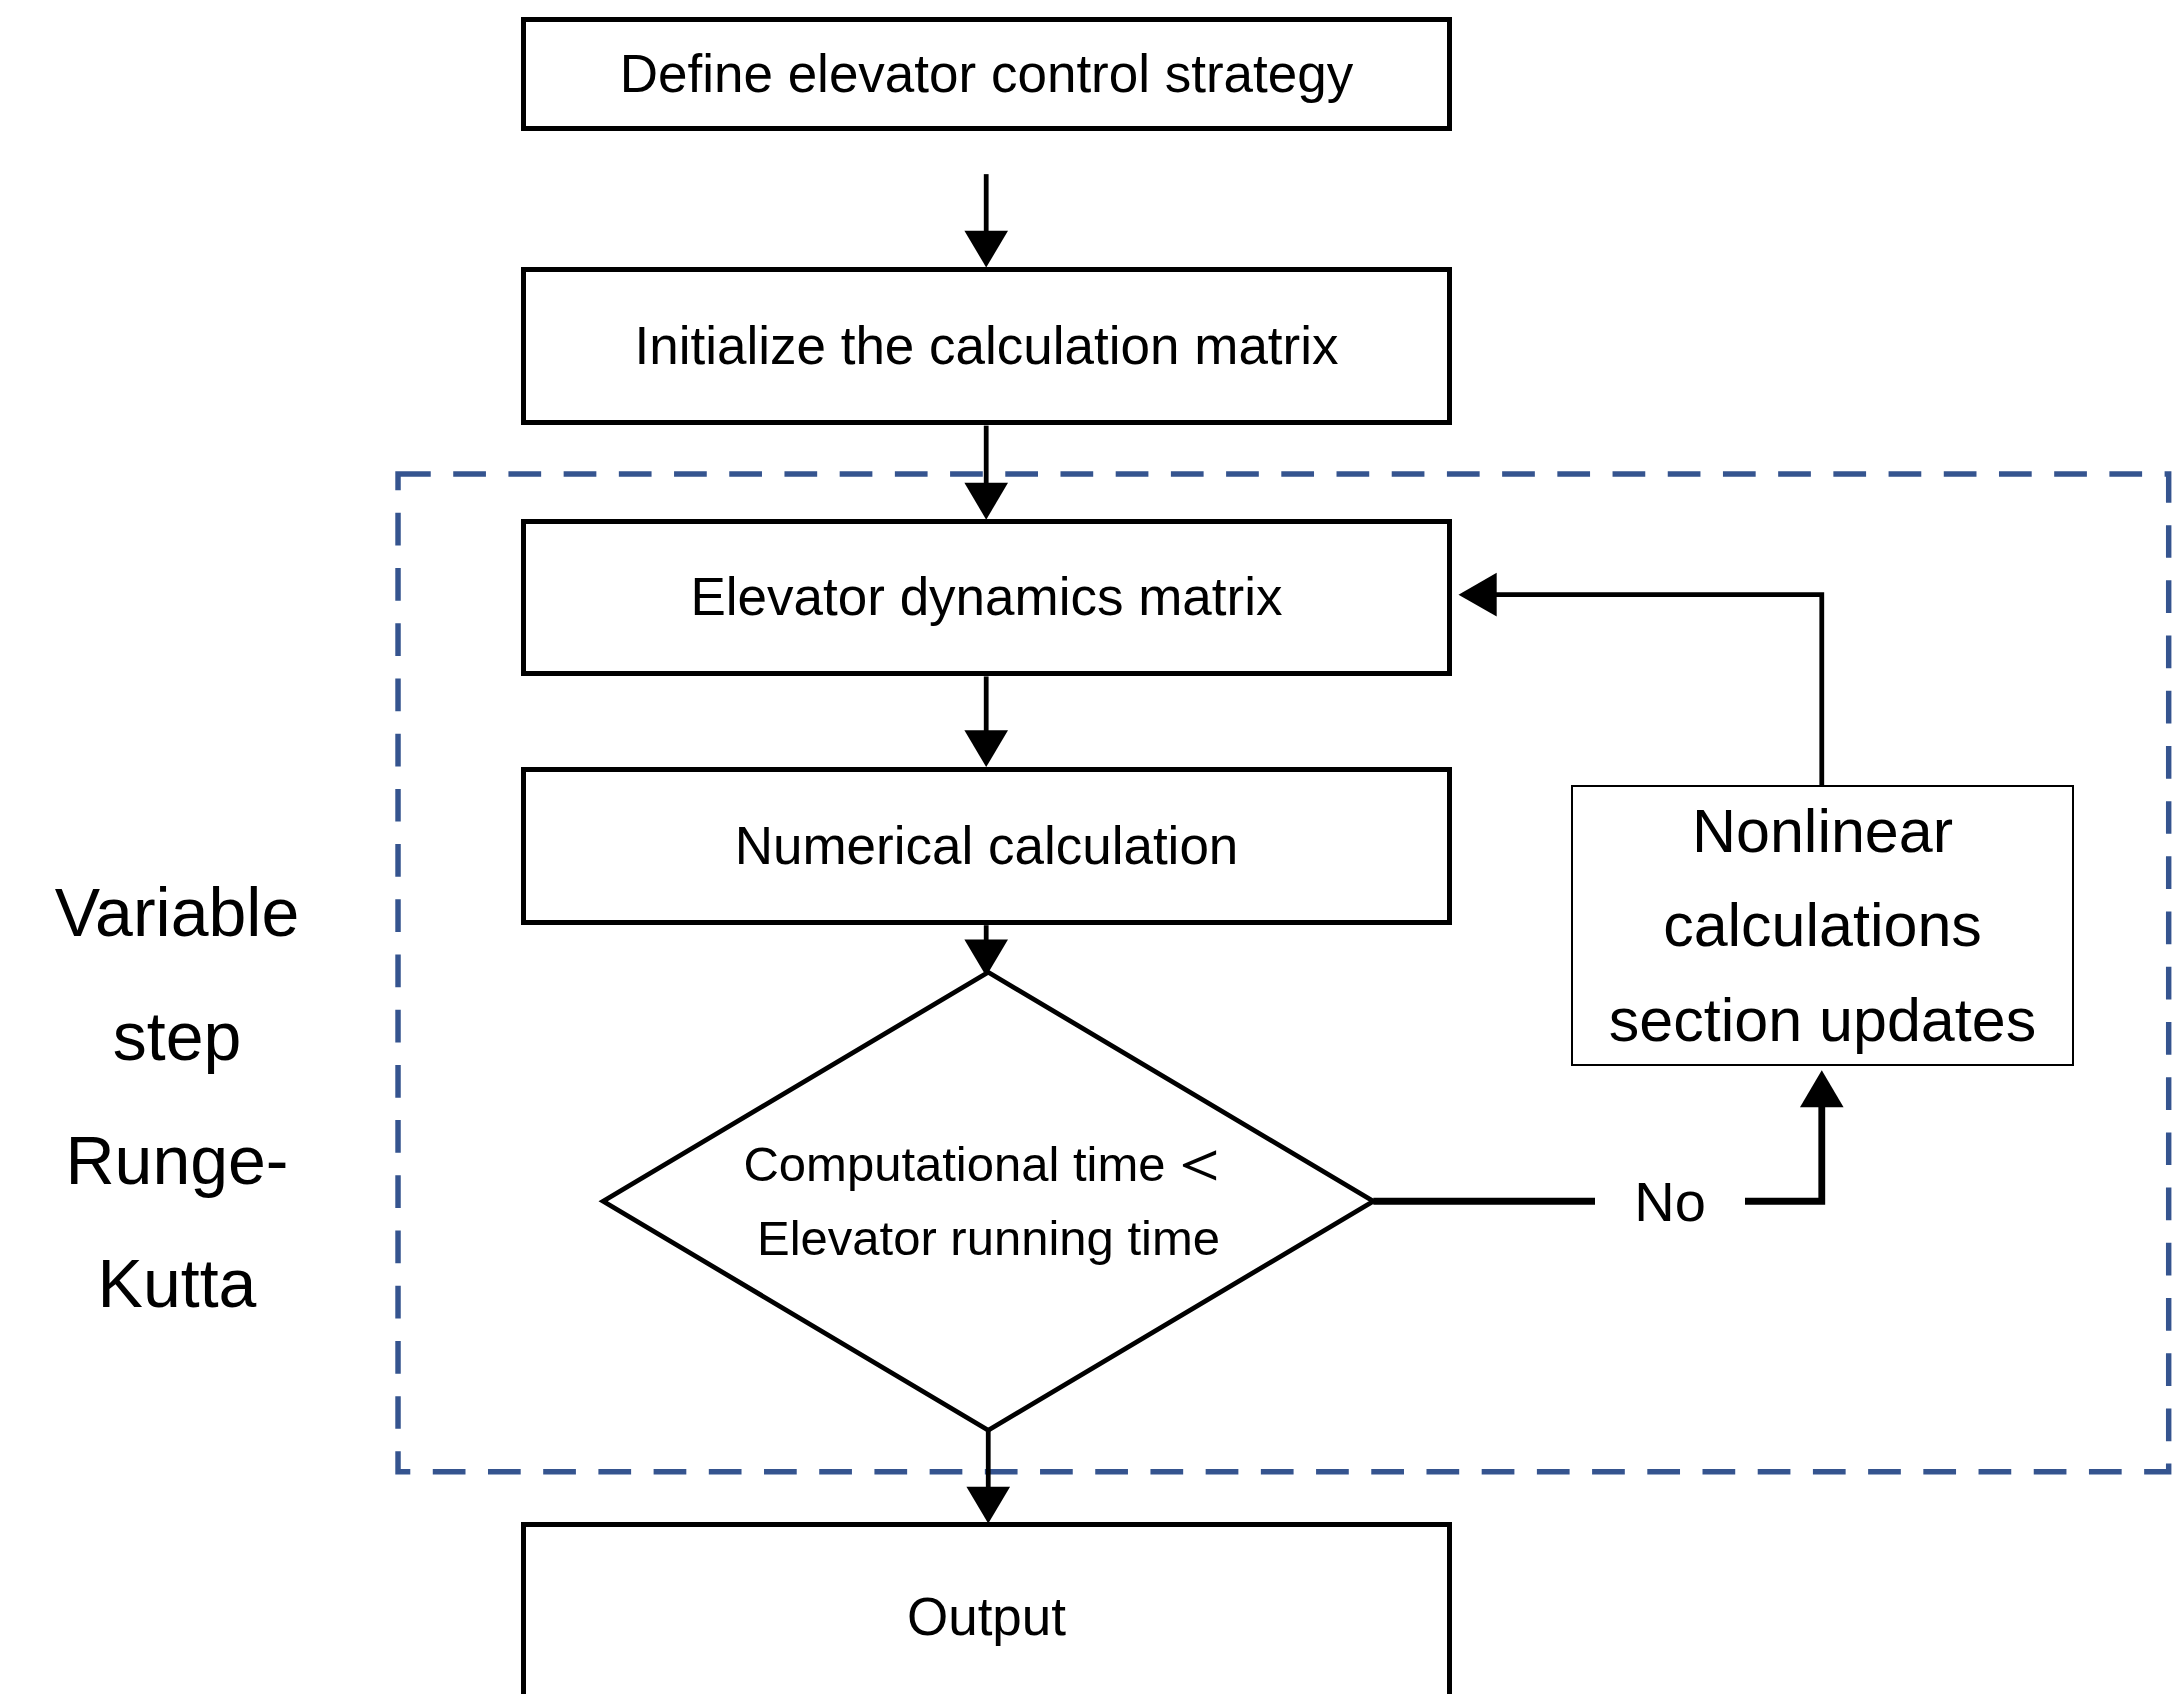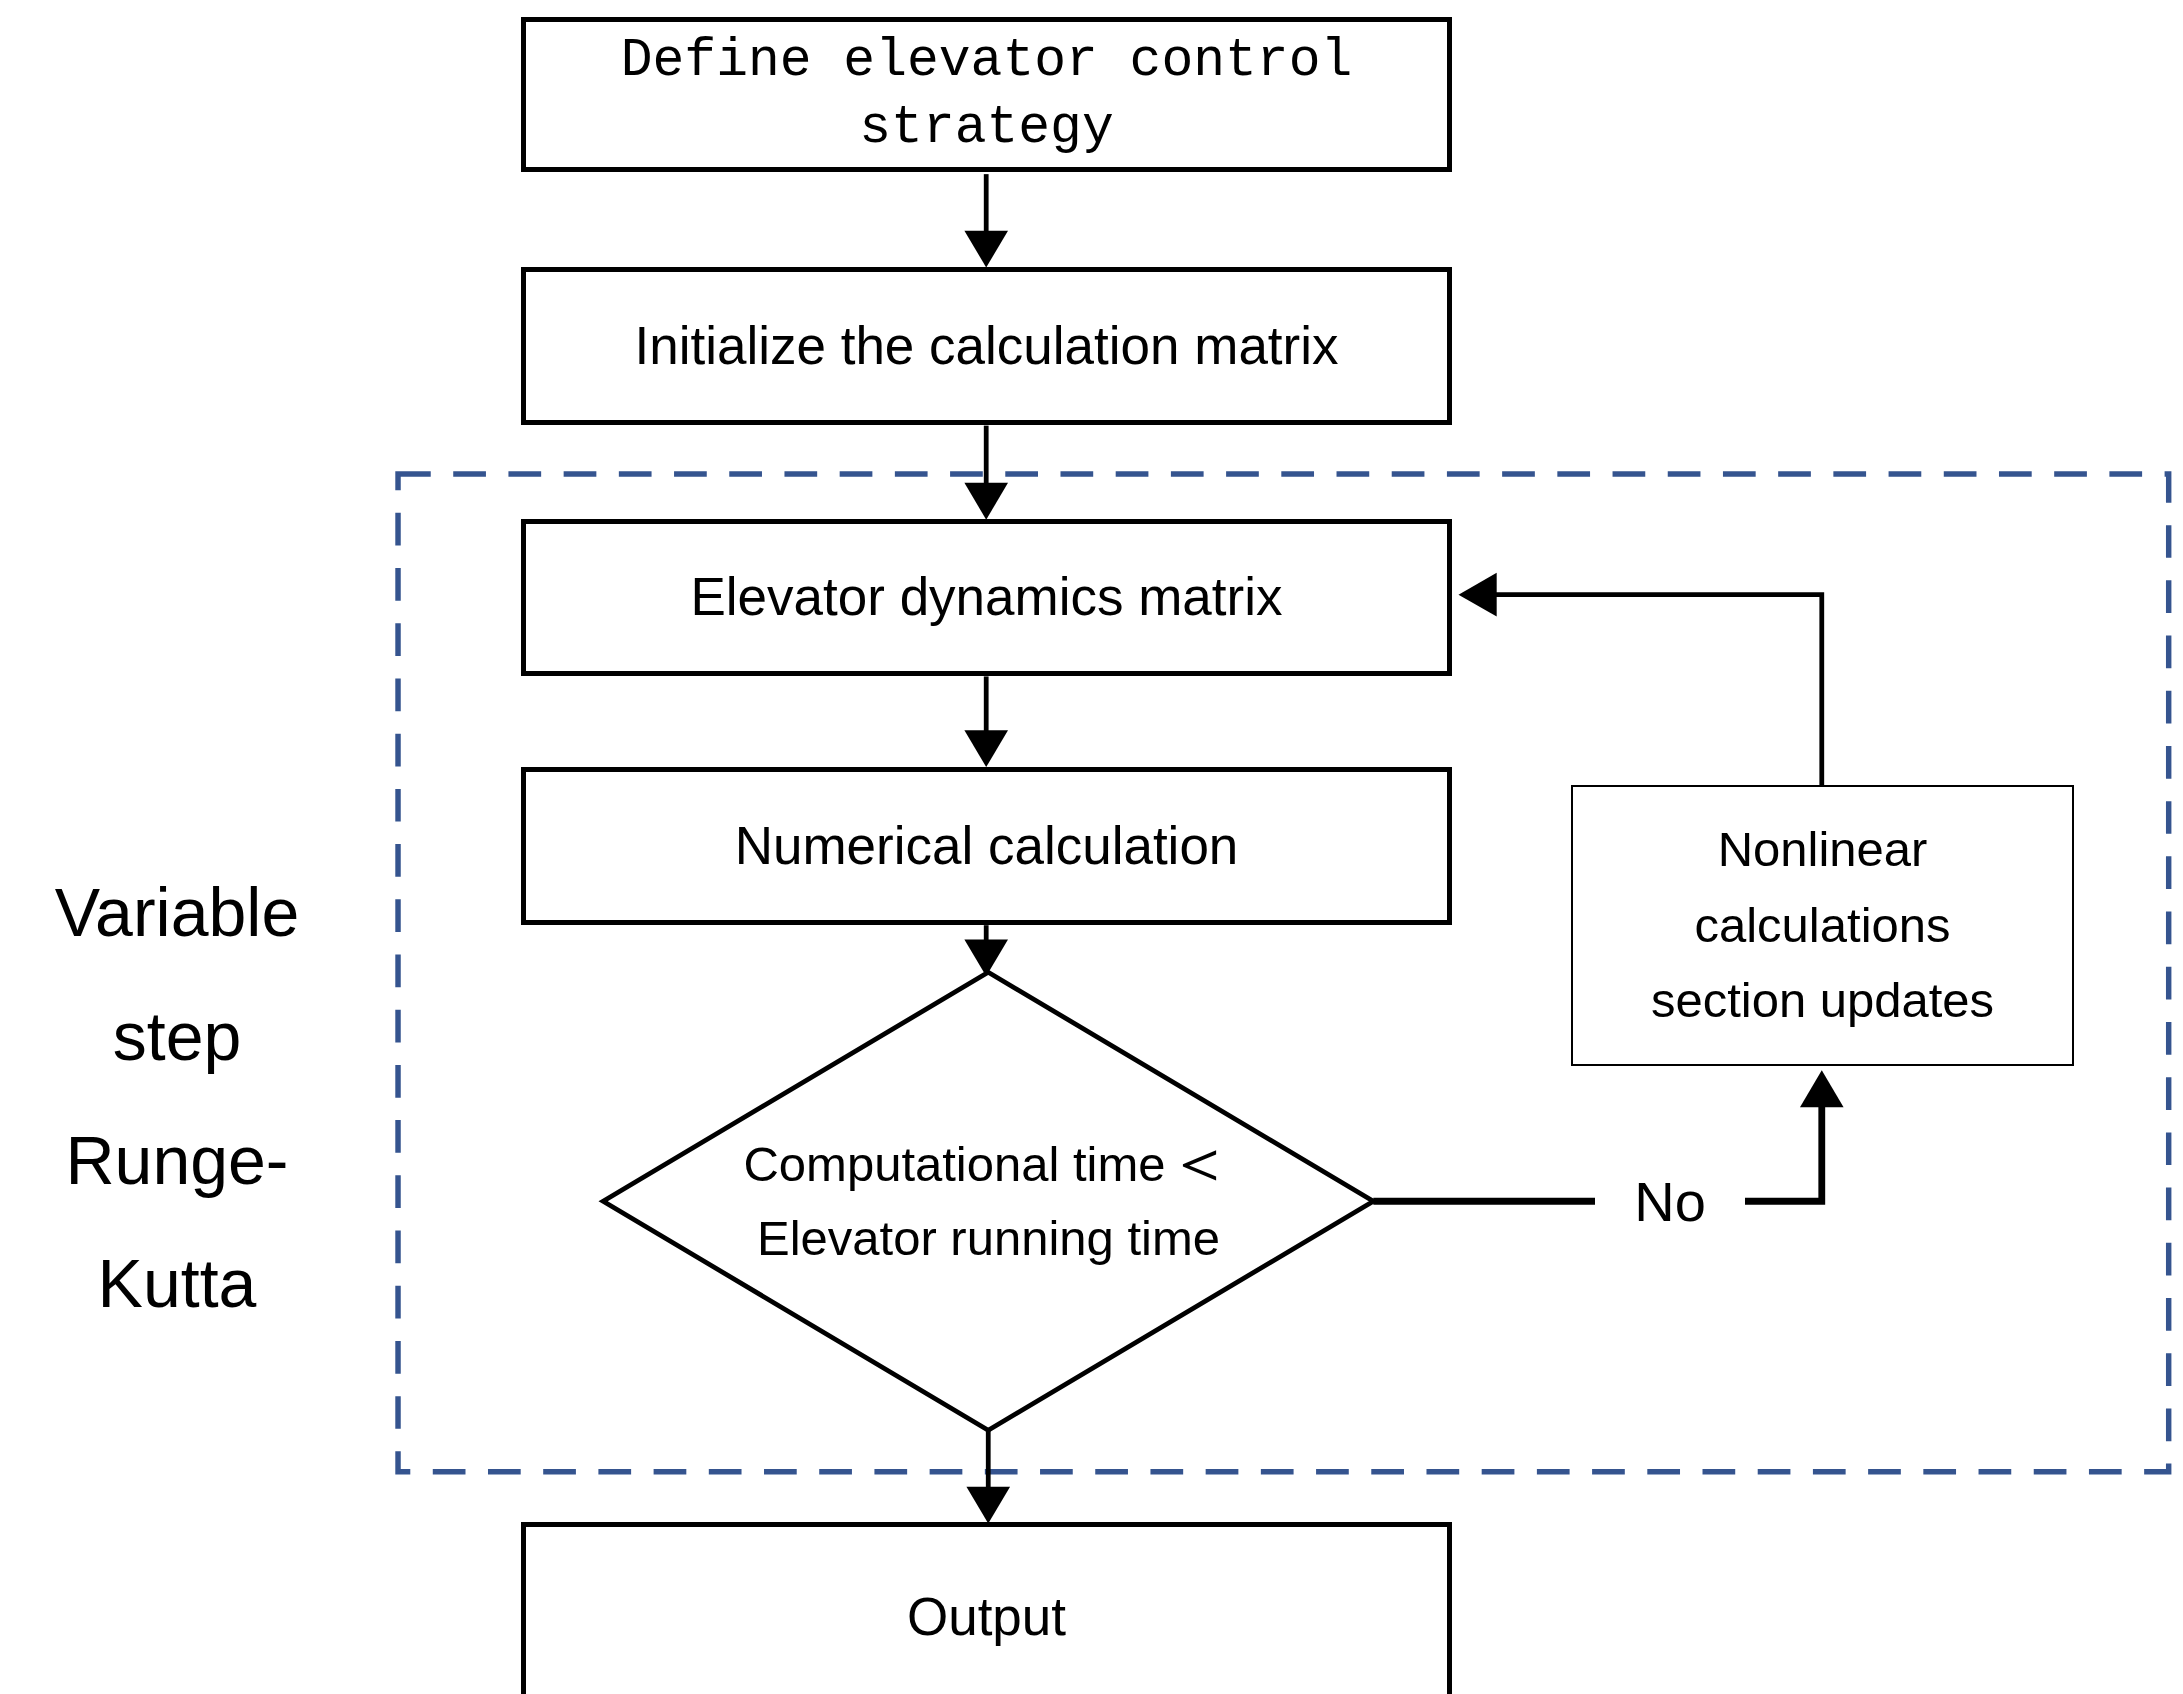--- a/index.html
+++ b/index.html
@@ -36,32 +36,32 @@
     line-height: 1.25;
     z-index: 2;
   }
   .box.col {
     flex-direction: column;
   }
   #box-define, #box-initialize, #box-dynamics, #box-numerical, #box-output {
     left: 521px;
     width: 931px;
   }
-  #box-define    { top: 17px;   height: 155px; font-family: Liberation Mono, monospace; }
+  #box-define    { top: 17px;   height: 114px; }
   #box-initialize{ top: 267px;  height: 158px; }
   #box-dynamics  { top: 519px;  height: 157px; }
   #box-numerical { top: 767px; height: 158px; }
   #box-output    { top: 1522px; height: 191px; }
   #box-nonlinear {
     left: 1571px;
     top: 785px;
     width: 503px;
     height: 281px;
     border-width: 2px;
-    font-size: 49px;
+    font-size: 61px;
     line-height: 1.55;
   }
   #diamond-text {
     position: absolute;
     left: 682px;
     top: 1111px;
     width: 613px;
     height: 181px;
     display: flex;
     flex-direction: column;

